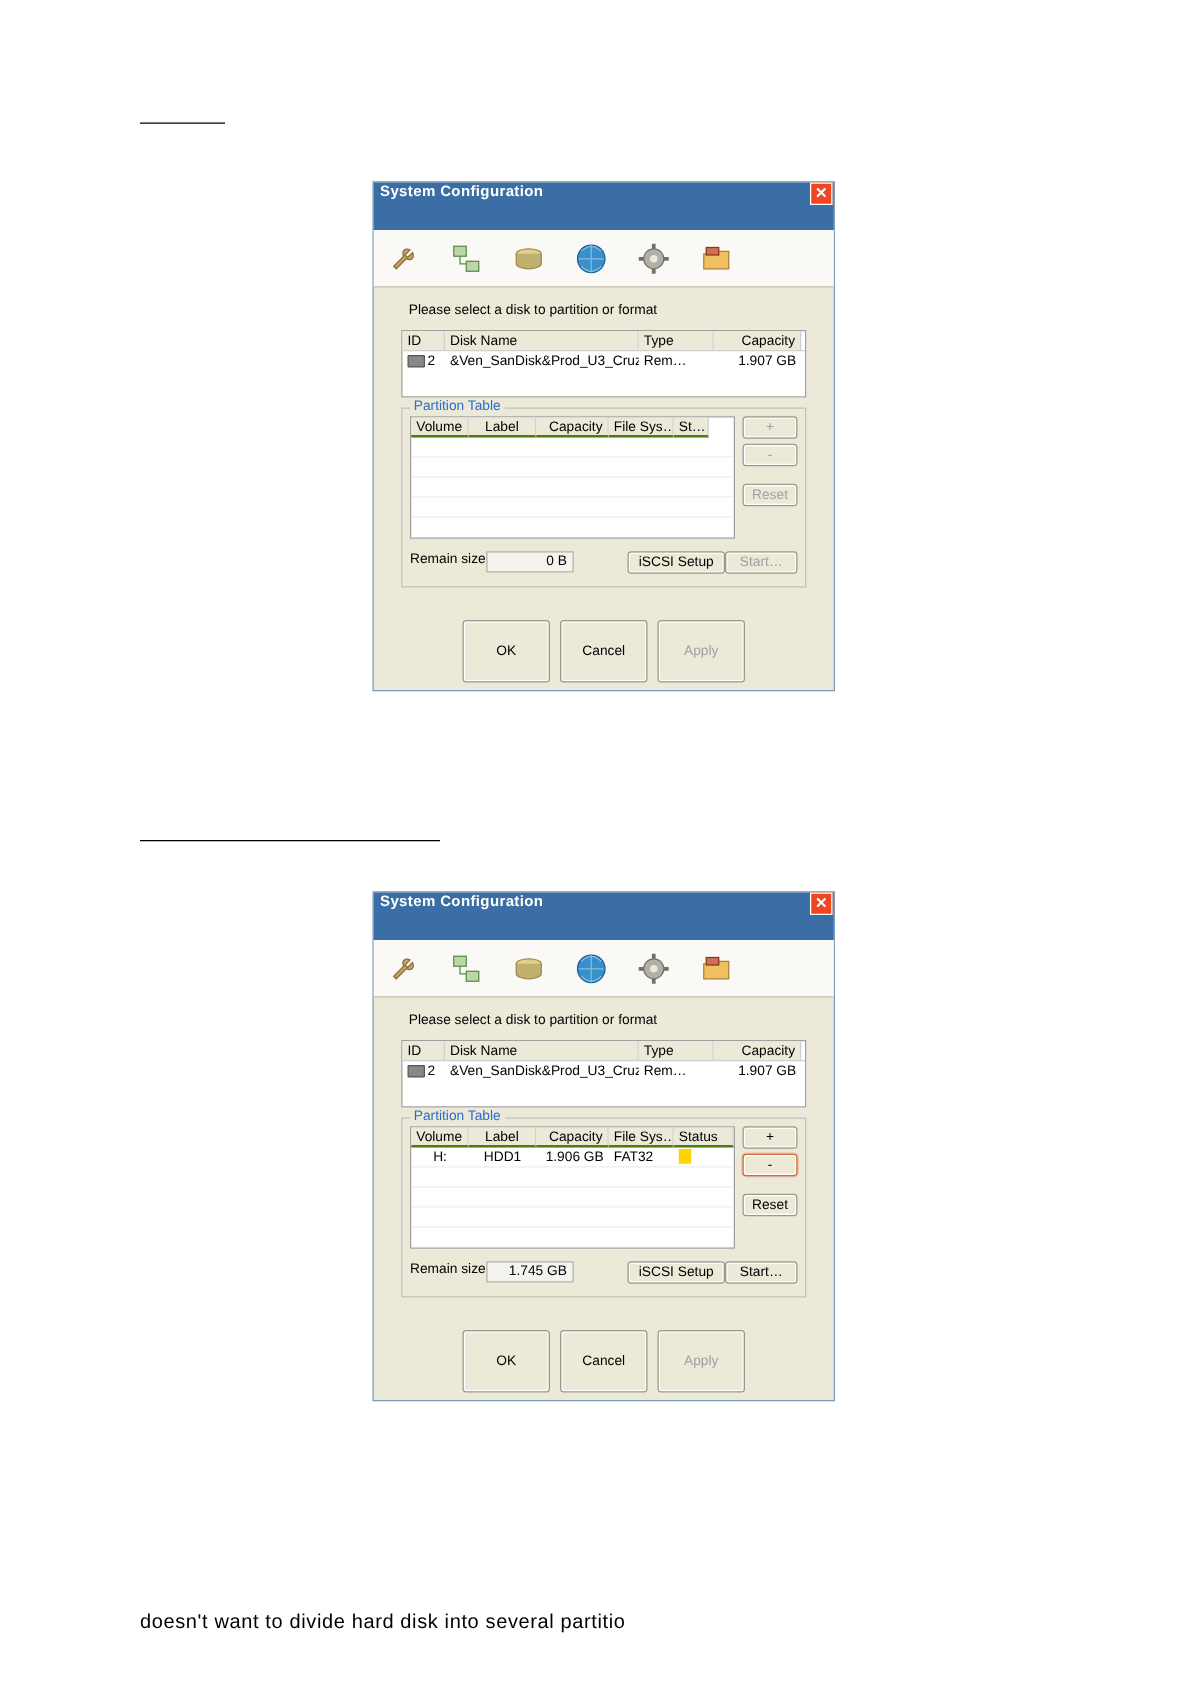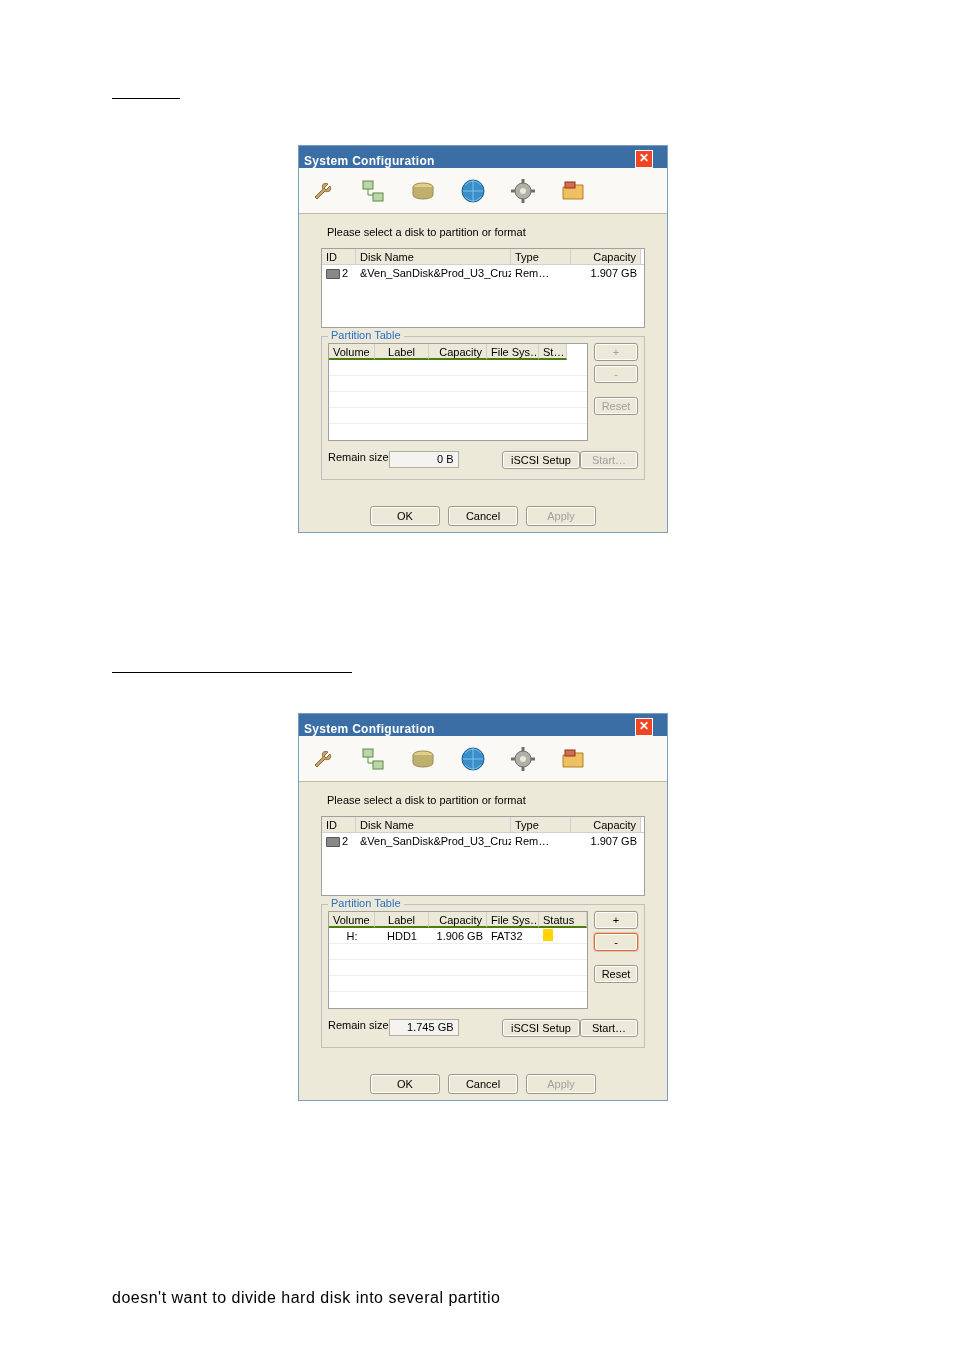--- a/index.html
+++ b/index.html
@@ -20,26 +20,26 @@
   }
   .underline { border-bottom: 1px solid #000; display: inline-block; }
   .figure {
     position: absolute;
     left: 298px;
     width: 370px;
     border: 1px solid #7b9ebd;
     background: #ece9d8;
   }
   .titlebar {
-    height: 22px;
+    height: 38px;
     background: linear-gradient(#3a6ea5, #3a6ea5);
     display: flex;
-    align-items: flex-end;
+    align-items: flex-start;
     justify-content: space-between;
-    padding: 0 14px 0 5px;
+    padding: 0 1px 0 5px;
   }
   .titlebar .title {
     color: #fff;
     font-weight: bold;
     font-size: 12px;
     letter-spacing: 0.3px;
   }
   .close-btn {
     width: 18px;
     height: 18px;
@@ -70,21 +70,21 @@
   .panel {
     padding: 10px 18px 12px 18px;
   }
   .instruction {
     font-size: 11px;
     margin: 2px 0 10px 10px;
   }
   .disk-list {
     background: #fff;
     border: 1px solid #a0a0a0;
-    height: 80px;
+    height: 54px;
     margin: 0 4px 8px 4px;
   }
   .dl-header, .dl-row {
     display: flex;
     height: 16px;
     align-items: center;
     font-size: 11px;
   }
   .dl-header { border-bottom: 1px solid #d0d0d0; }
   .dl-header > div {
@@ -177,21 +177,21 @@
     text-align:right;
     padding:1px 4px;
     font-size:11px;
   }
   .footer-btns {
     display:flex;
     justify-content:center;
     gap:8px;
     padding:10px 0 6px 0;
   }
-  .footer-btns .btn { width:70px; padding:3px 0; }
+  .footer-btns .btn { width:70px; padding:18px 0; }
 
   
   svg { display:block; }
 </style>
 </head>
 <body>
 
 <div class="body-text" style="left:112px; top:80px;">
   <span class="underline" style="width:68px;">&nbsp;</span>
 </div>

